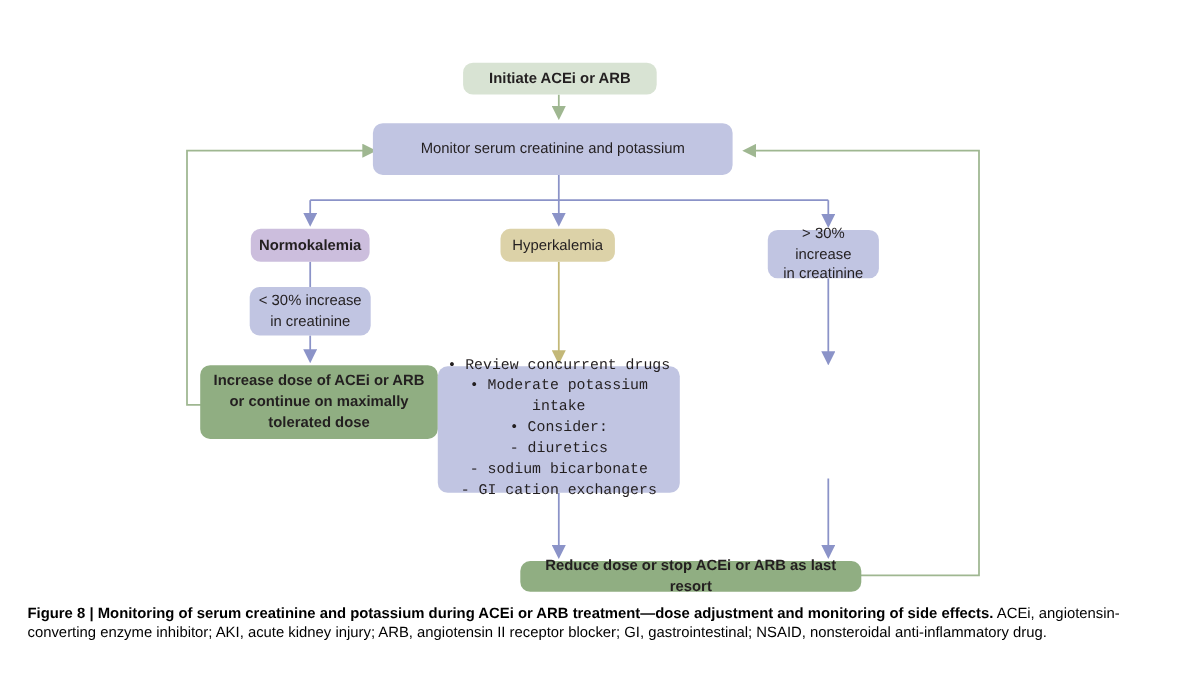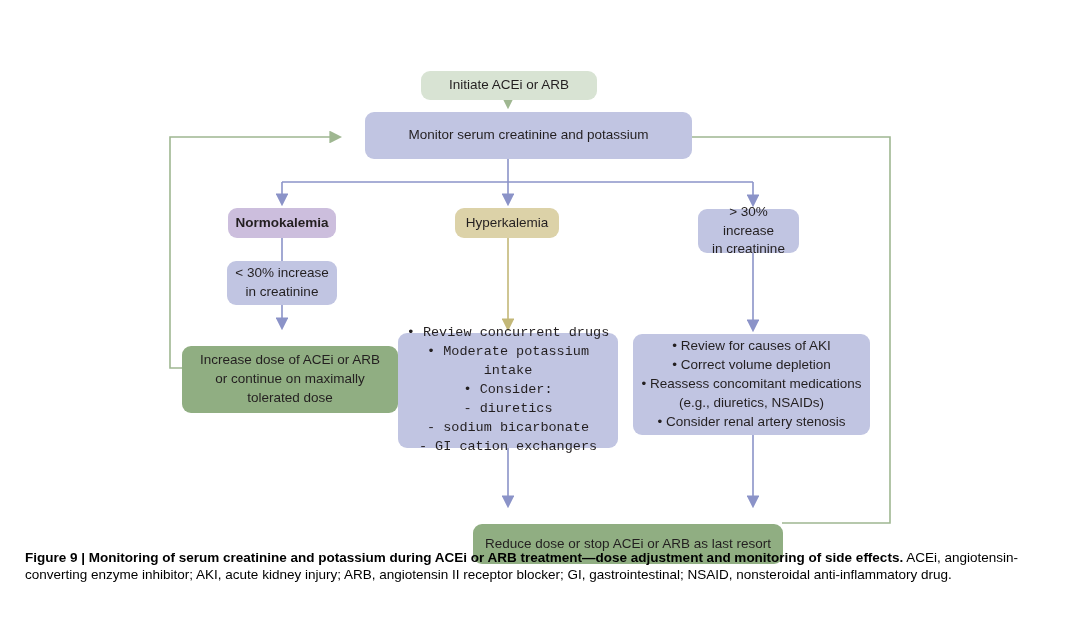--- a/index.html
+++ b/index.html
@@ -23,31 +23,31 @@
     align-items: center;
     justify-content: center;
     text-align: center;
     border-radius: 9px;
     color: var(--text-dark);
     font-size: 13.5px;
     line-height: 1.4;
     box-sizing: border-box;
     padding: 2px 4px;
   }
-  .bold { font-weight: normal; margin-top: 14px; }
+  .bold { font-weight: bold; }
   #initiate      { left: 421px; top: 57px;  width: 176px; height: 29px; background: var(--sage-box); }
-  #monitor       { left: 365px; top: 112px; width: 327px; height: 47px; background: var(--lavender-box); }
+  #monitor       { left: 339px; top: 112px; width: 327px; height: 47px; background: var(--lavender-box); }
   #normokalemia  { left: 228px; top: 208px; width: 108px; height: 30px; background: var(--mauve-box); font-weight: bold; }
   #hyperkalemia  { left: 455px; top: 208px; width: 104px; height: 30px; background: var(--tan-box); text-align: right; }
   #inc30         { left: 698px; top: 209px; width: 101px; height: 44px; background: var(--lavender-box); }
   #less30        { left: 227px; top: 261px; width: 110px; height: 44px; background: var(--lavender-box); }
   #increase-dose { left: 182px; top: 332px; width: 216px; height: 67px; background: var(--green-box); }
   #hyper-actions { left: 398px; top: 333px; width: 220px; height: 115px; background: var(--lavender-box); font-family: Liberation Mono, monospace; }
   #aki-actions   { left: 633px; top: 334px; width: 237px; height: 101px; background: var(--lavender-box); }
-  #reduce-stop   { left: 473px; top: 510px; width: 310px; height: 40px; background: var(--green-box); }
+  #reduce-stop   { left: 473px; top: 510px; width: 310px; height: 28px; background: var(--green-box); }
   .caption {
     position: absolute;
     left: 25px; top: 549px;
     width: 1032px;
     font-size: 13.5px;
     line-height: 1.27;
     color: #000000;
     text-align: left;
   }
 </style>
@@ -126,31 +126,24 @@
 
   <div class="box" id="hyper-actions">
     <div>• Review concurrent drugs</div>
     <div>• Moderate potassium intake</div>
     <div>• Consider:</div>
     <div>- diuretics</div>
     <div>- sodium bicarbonate</div>
     <div>- GI cation exchangers</div>
   </div>
 
-  <div class="box" id="aki-actions">
-    <div>• Review for causes of AKI</div>
-    <div>• Correct volume depletion</div>
-    <div>• Reassess concomitant medications</div>
-    <div>(e.g., diuretics, NSAIDs)</div>
-    <div>• Consider renal artery stenosis</div>
-  </div>
 
   <div class="box bold" id="reduce-stop">
     <div>Reduce dose or stop ACEi or ARB as last resort</div>
   </div>
 
   <div class="caption">
-    <b>Figure 9 |</b>
+    <b>Figure 8 |</b>
     <b>Monitoring of serum creatinine and potassium during ACEi or ARB treatment—dose adjustment and monitoring of side effects.</b>
     <span>ACEi, angiotensin-converting enzyme inhibitor; AKI, acute kidney injury; ARB, angiotensin II receptor blocker; GI, gastrointestinal; NSAID, nonsteroidal anti-inflammatory drug.</span>
   </div>
 
 </div>
 
 </body></html>

